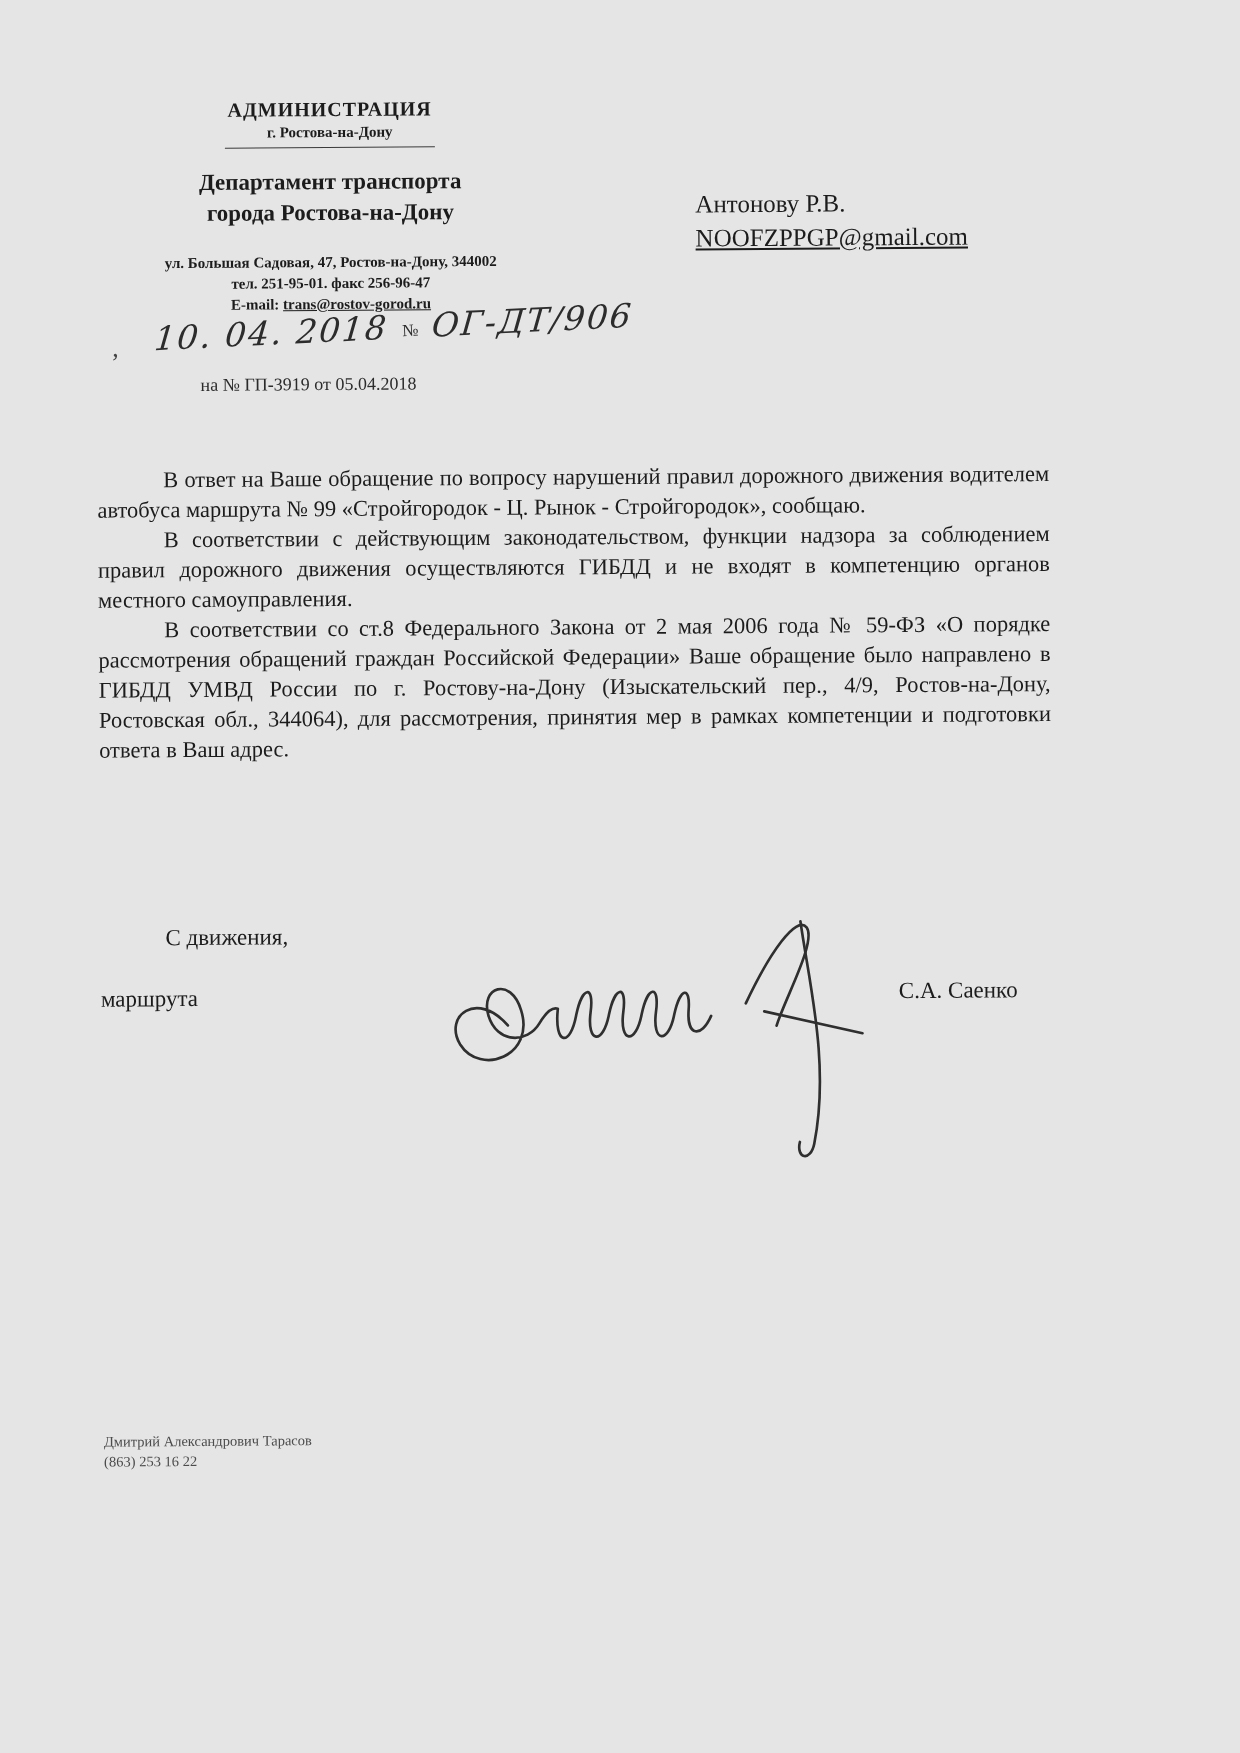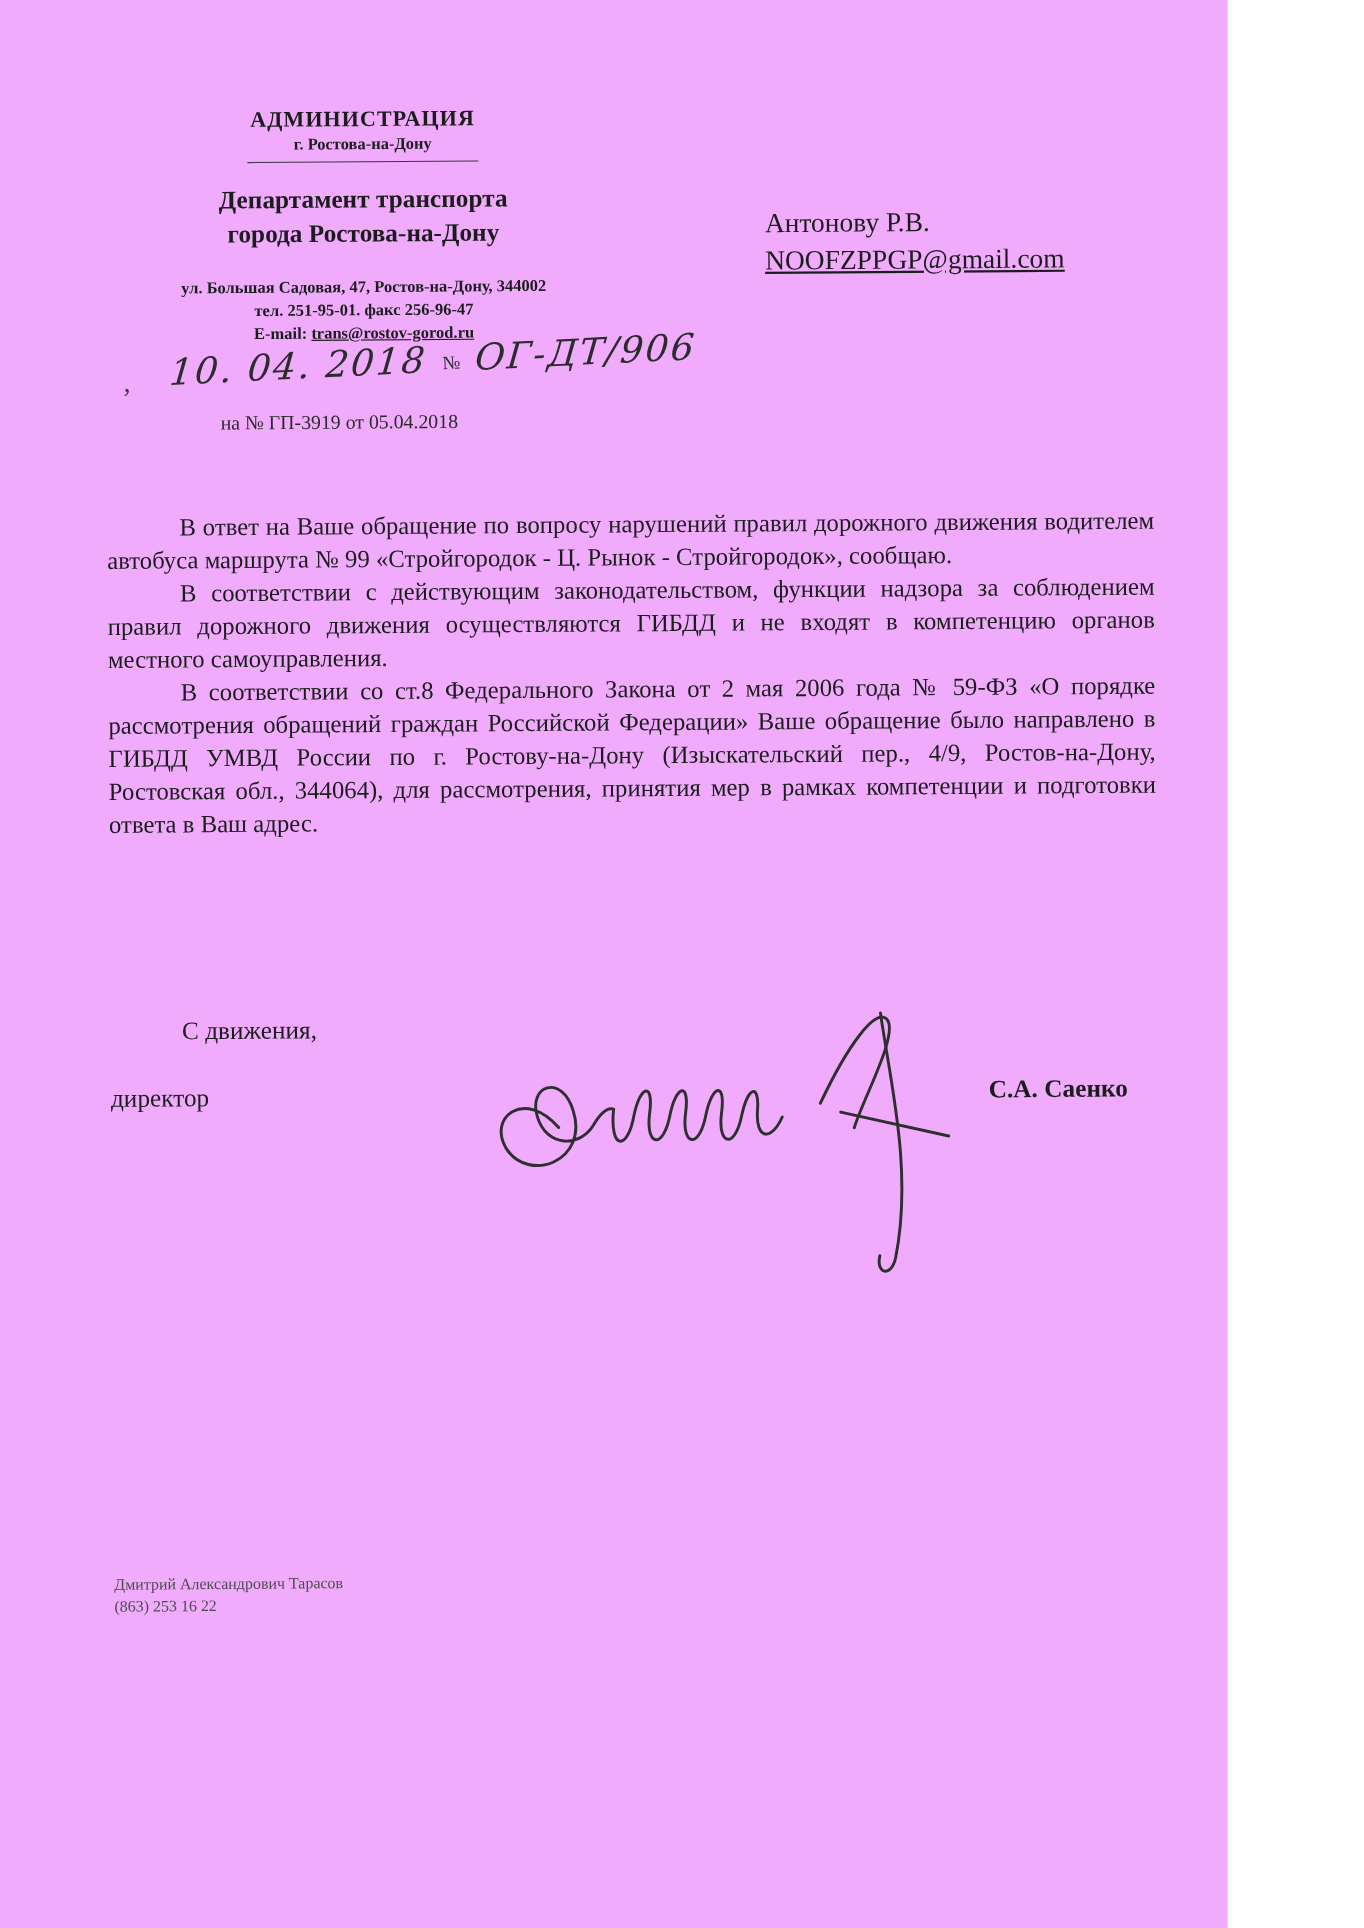--- a/index.html
+++ b/index.html
@@ -2,23 +2,23 @@
 <html><head>
 <meta charset="utf-8">
 <style>
   html, body {
     margin: 0;
     padding: 0;
     background: #ffffff;
   }
   .page {
     position: relative;
-    width: 1116px;
+    width: 1240px;
     height: 1753px;
-    background: #f0abfc;
+    background: #e5e5e5;
     overflow: hidden;
     font-family: "Liberation Serif", serif;
     color: #1c1c1c;
   }
   .scan {
     position: absolute;
     inset: 0;
     transform: rotate(-0.4deg);
   }
 
@@ -134,21 +134,20 @@
     position: absolute;
     left: 100px;
     top: 983px;
     font-size: 23px;
   }
   .signer-name {
     position: absolute;
     left: 898px;
     top: 980px;
     font-size: 23px;
-    font-weight: bold;
   }
   .signature {
     position: absolute;
     left: 420px;
     top: 900px;
     width: 470px;
     height: 280px;
   }
   .signature .ink {
     fill: none;
@@ -205,21 +204,21 @@
     </div>
     <div class="ref-line">на № ГП-3919 от  05.04.2018</div>
 
     <div class="letter-body">
       <p>В ответ на Ваше обращение по вопросу нарушений правил дорожного движения водителем автобуса маршрута № 99 «Стройгородок - Ц. Рынок - Стройгородок», сообщаю.</p>
       <p>В соответствии с действующим законодательством, функции надзора за соблюдением правил дорожного движения осуществляются ГИБДД и не входят в компетенцию органов местного самоуправления.</p>
       <p>В соответствии со ст.8 Федерального Закона от 2 мая 2006 года № 59-ФЗ «О порядке рассмотрения обращений граждан Российской Федерации» Ваше обращение было направлено в ГИБДД УМВД России по г. Ростову-на-Дону (Изыскательский пер., 4/9, Ростов-на-Дону, Ростовская обл., 344064), для рассмотрения, принятия мер в рамках компетенции и подготовки ответа в Ваш адрес.</p>
     </div>
 
     <div class="regards">С движения,</div>
-    <div class="signer-title">директор</div>
+    <div class="signer-title">маршрута</div>
 
     <svg class="signature" viewBox="0 0 460 270" xmlns="http://www.w3.org/2000/svg">
       <path class="ink" d="M85,120 C55,85 22,110 38,138 C58,170 112,150 98,105 C88,72 58,82 66,110 C74,138 104,138 116,118 C122,108 128,102 134,104 C130,140 146,142 152,110 C158,82 170,80 166,108 C162,138 178,140 184,110 C190,82 202,80 198,108 C194,138 210,140 216,110 C222,82 234,80 230,108 C226,138 242,140 248,110 C254,84 264,82 262,106 C260,132 274,134 284,112"></path>
       <path class="ink" d="M318,100 C342,50 368,14 378,26 C388,40 356,96 348,122"></path>
       <path class="ink" d="M372,20 C380,80 400,160 384,238 C380,256 366,252 370,236"></path>
       <path class="ink" d="M336,108 L432,130"></path>
     </svg>
 
     <div class="signer-name">С.А. Саенко</div>
 

